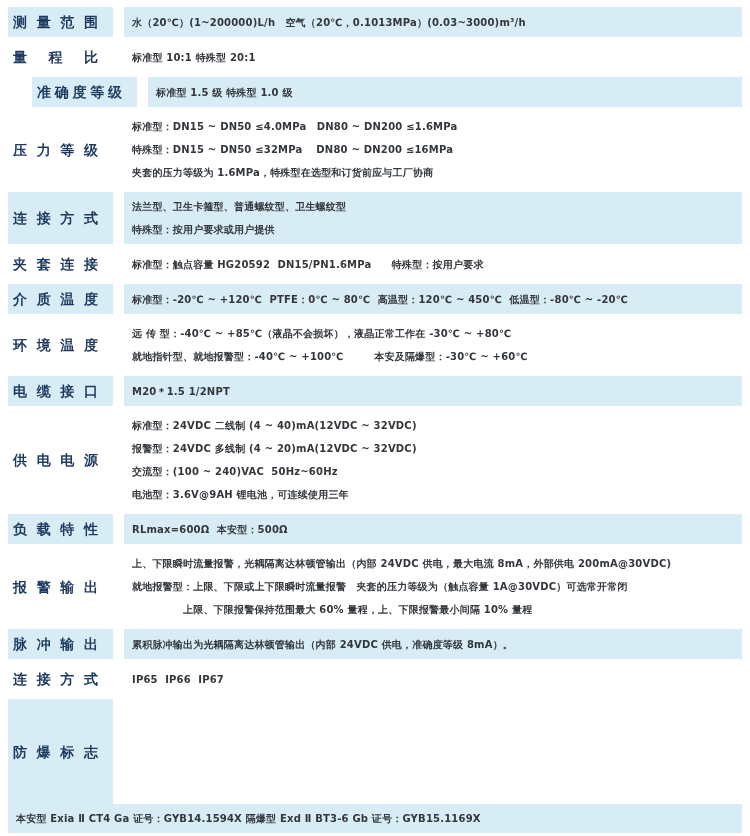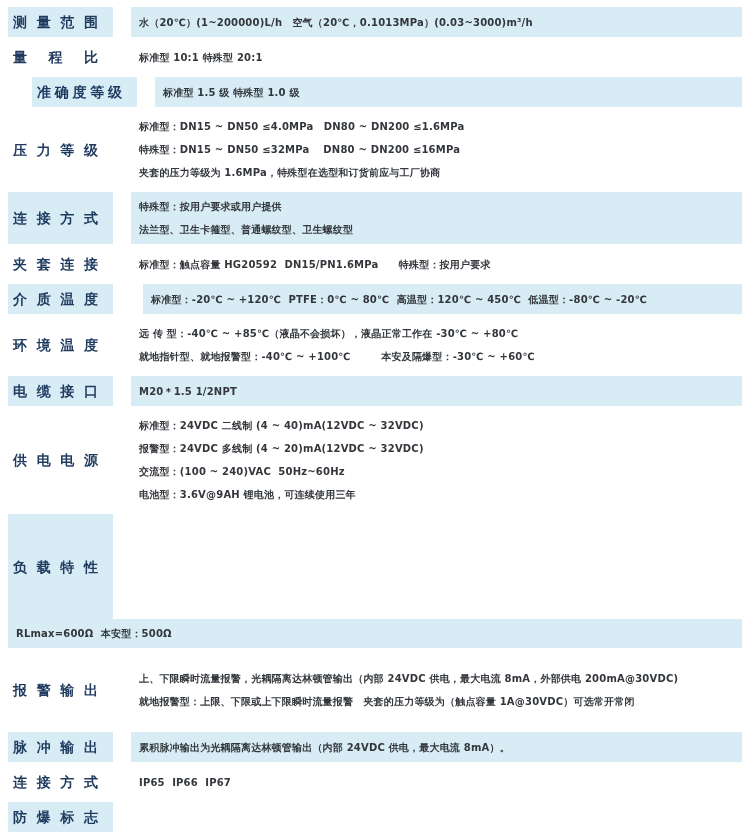--- a/index.html
+++ b/index.html
@@ -20,21 +20,21 @@
     display: flex;
     margin-bottom: 5px;
   }
   .spec-row.blue .label-cell,
   .spec-row.blue .value-cell {
     background: var(--row-blue, #d7ecf5);
   }
   .label-cell {
     flex: 0 0 105px;
     width: 105px;
-    margin-right: 18px;
+    margin-right: 11px;
     display: flex;
     align-items: center;
     box-sizing: border-box;
     padding: 2px 15px 2px 5px;
   }
   .label-text {
     width: 100%;
     font-size: 14px;
     font-weight: bold;
     color: var(--label-color, #1f3a5f);
@@ -101,35 +101,35 @@
           <div class="value-line">特殊型：DN15 ~ DN50 ≤32MPa　 DN80 ~ DN200 ≤16MPa</div>
           <div class="value-line">夹套的压力等级为 1.6MPa，特殊型在选型和订货前应与工厂协商</div>
         </div>
   </div>
 
   <div class="spec-row blue" style="min-height: 52px;">
     <div class="label-cell">
       <div class="label-text">连接方式</div>
     </div>
     <div class="value-cell">
+          <div class="value-line">法兰型、卫生卡箍型、普通螺纹型、卫生螺纹型</div>
           <div class="value-line">特殊型：按用户要求或用户提供</div>
-          <div class="value-line">法兰型、卫生卡箍型、普通螺纹型、卫生螺纹型</div>
         </div>
   </div>
 
   <div class="spec-row" style="min-height: 30px;">
     <div class="label-cell">
       <div class="label-text">夹套连接</div>
     </div>
     <div class="value-cell">
           <div class="value-line">标准型：触点容量 HG20592  DN15/PN1.6MPa　　特殊型：按用户要求</div>
         </div>
   </div>
 
-  <div class="spec-row blue" style="min-height: 30px; gap: 12px;">
+  <div class="spec-row blue" style="min-height: 30px;">
     <div class="label-cell">
       <div class="label-text">介质温度</div>
     </div>
     <div class="value-cell">
           <div class="value-line">标准型：-20℃ ~ +120℃  PTFE：0℃ ~ 80℃  高温型：120℃ ~ 450℃  低温型：-80℃ ~ -20℃</div>
         </div>
   </div>
 
   <div class="spec-row" style="min-height: 52px;">
     <div class="label-cell">
@@ -155,61 +155,65 @@
       <div class="label-text">供电电源</div>
     </div>
     <div class="value-cell">
           <div class="value-line">标准型：24VDC 二线制 (4 ~ 40)mA(12VDC ~ 32VDC)</div>
           <div class="value-line">报警型：24VDC 多线制 (4 ~ 20)mA(12VDC ~ 32VDC)</div>
           <div class="value-line">交流型：(100 ~ 240)VAC  50Hz~60Hz</div>
           <div class="value-line">电池型：3.6V@9AH 锂电池，可连续使用三年</div>
         </div>
   </div>
 
-  <div class="spec-row blue" style="min-height: 30px; flex-direction: column;">
+  <div class="spec-row blue" style="min-height: 30px;">
     <div class="label-cell">
       <div class="label-text">负载特性</div>
     </div>
     <div class="value-cell">
           <div class="value-line">RLmax=600Ω  本安型：500Ω</div>
         </div>
   </div>
 
   <div class="spec-row" style="min-height: 74px;">
     <div class="label-cell">
       <div class="label-text">报警输出</div>
     </div>
     <div class="value-cell">
           <div class="value-line">上、下限瞬时流量报警，光耦隔离达林顿管输出（内部 24VDC 供电，最大电流 8mA，外部供电 200mA@30VDC)</div>
           <div class="value-line">就地报警型：上限、下限或上下限瞬时流量报警　夹套的压力等级为（触点容量 1A@30VDC）可选常开常闭</div>
+          <div class="value-line">　　　　　上限、下限报警保持范围最大 60% 量程，上、下限报警最小间隔 10% 量程</div>
         </div>
   </div>
 
   <div class="spec-row blue" style="min-height: 30px;">
     <div class="label-cell">
       <div class="label-text">脉冲输出</div>
     </div>
     <div class="value-cell">
-          <div class="value-line">累积脉冲输出为光耦隔离达林顿管输出（内部 24VDC 供电，最大电流 8mA）。</div>
+          <div class="value-line">累积脉冲输出为光耦隔离达林顿管输出（内部 24VDC 供电，准确度等级 8mA）。</div>
         </div>
   </div>
 
   <div class="spec-row" style="min-height: 30px;">
     <div class="label-cell">
       <div class="label-text">连接方式</div>
     </div>
     <div class="value-cell">
           <div class="value-line">IP65  IP66  IP67</div>
         </div>
   </div>
 
-  <div class="spec-row blue" style="min-height: 30px;">
+  <div class="spec-row blue" style="min-height: 30px; flex-direction: column;">
     <div class="label-cell">
       <div class="label-text">防爆标志</div>
     </div>
+    <div class="value-cell">
+          <div class="value-line">本安型 Exia Ⅱ CT4 Ga 证号：GYB14.1594X 隔爆型 Exd Ⅱ BT3-6 Gb 证号：GYB15.1169X</div>
+        </div>
   </div>
 
   <div class="spec-row" style="min-height: 30px;">
     <div class="label-cell">
       
     </div>
     <div class="value-cell">
           <div class="value-line">DN15-DN200 标准型垂直高度 250mm，大于或等于 DN125 口径高压型仪表高度订货前请与厂家协商。</div>
         </div>
   </div>

